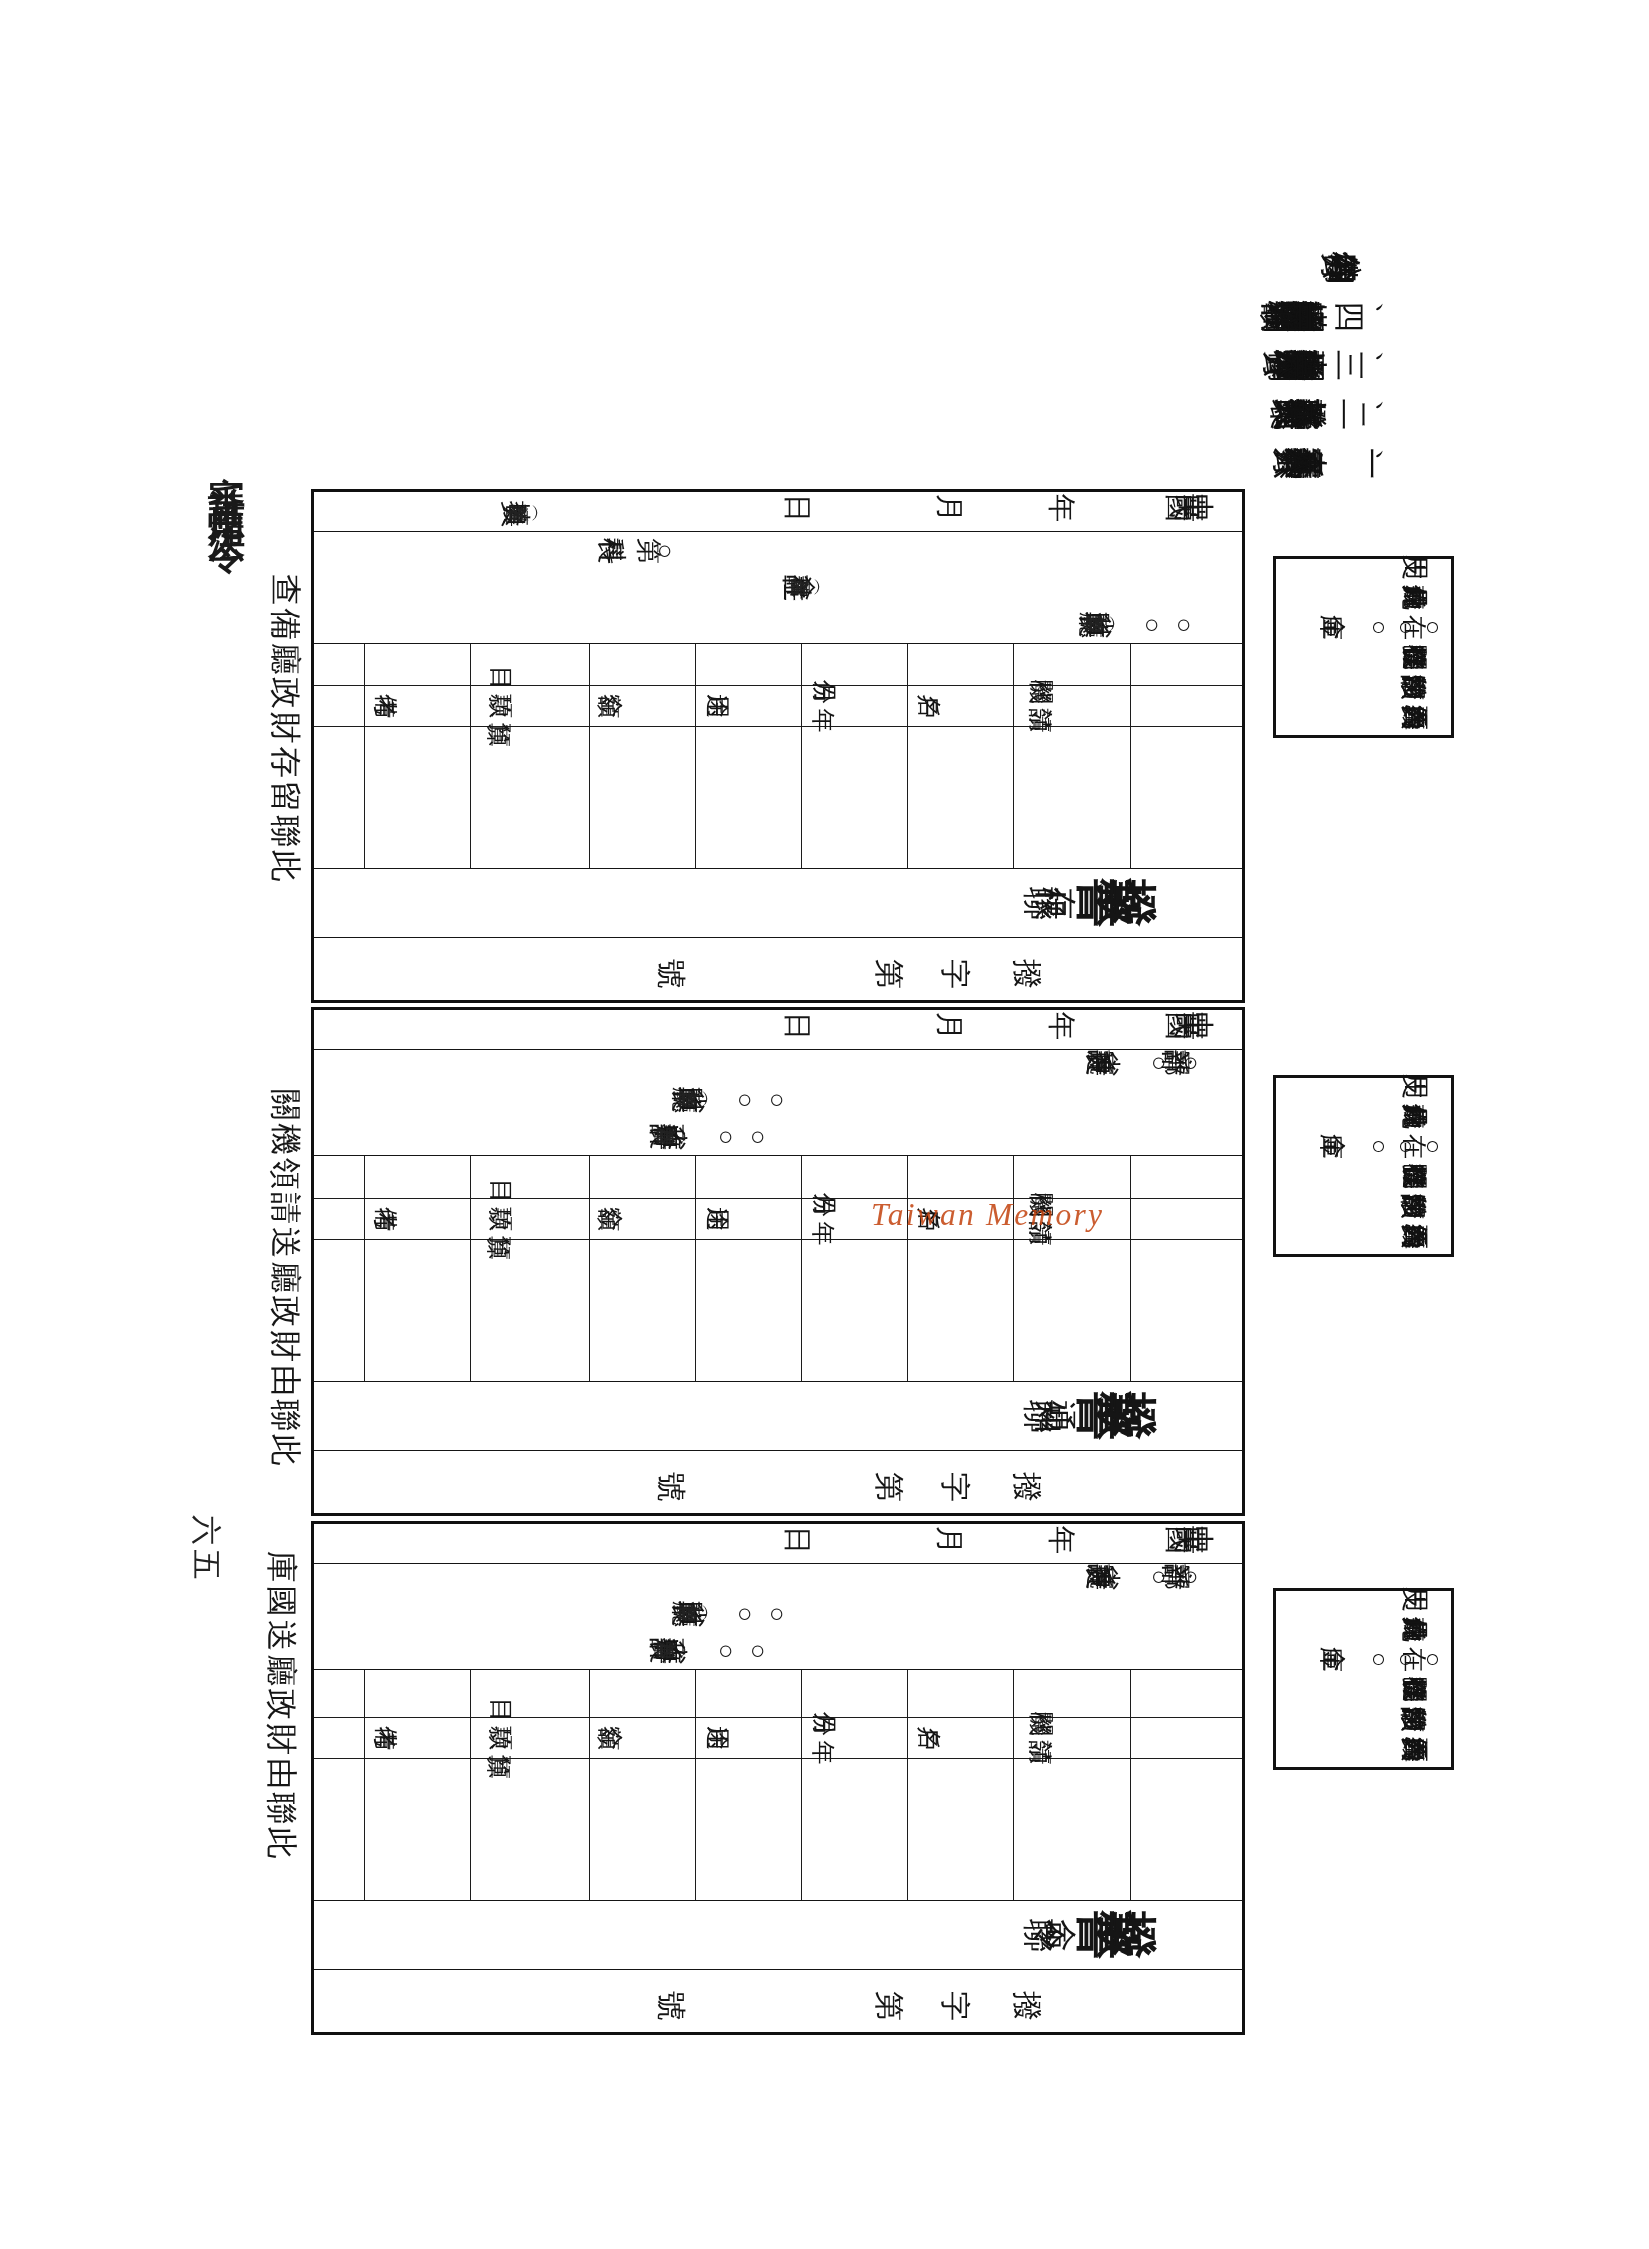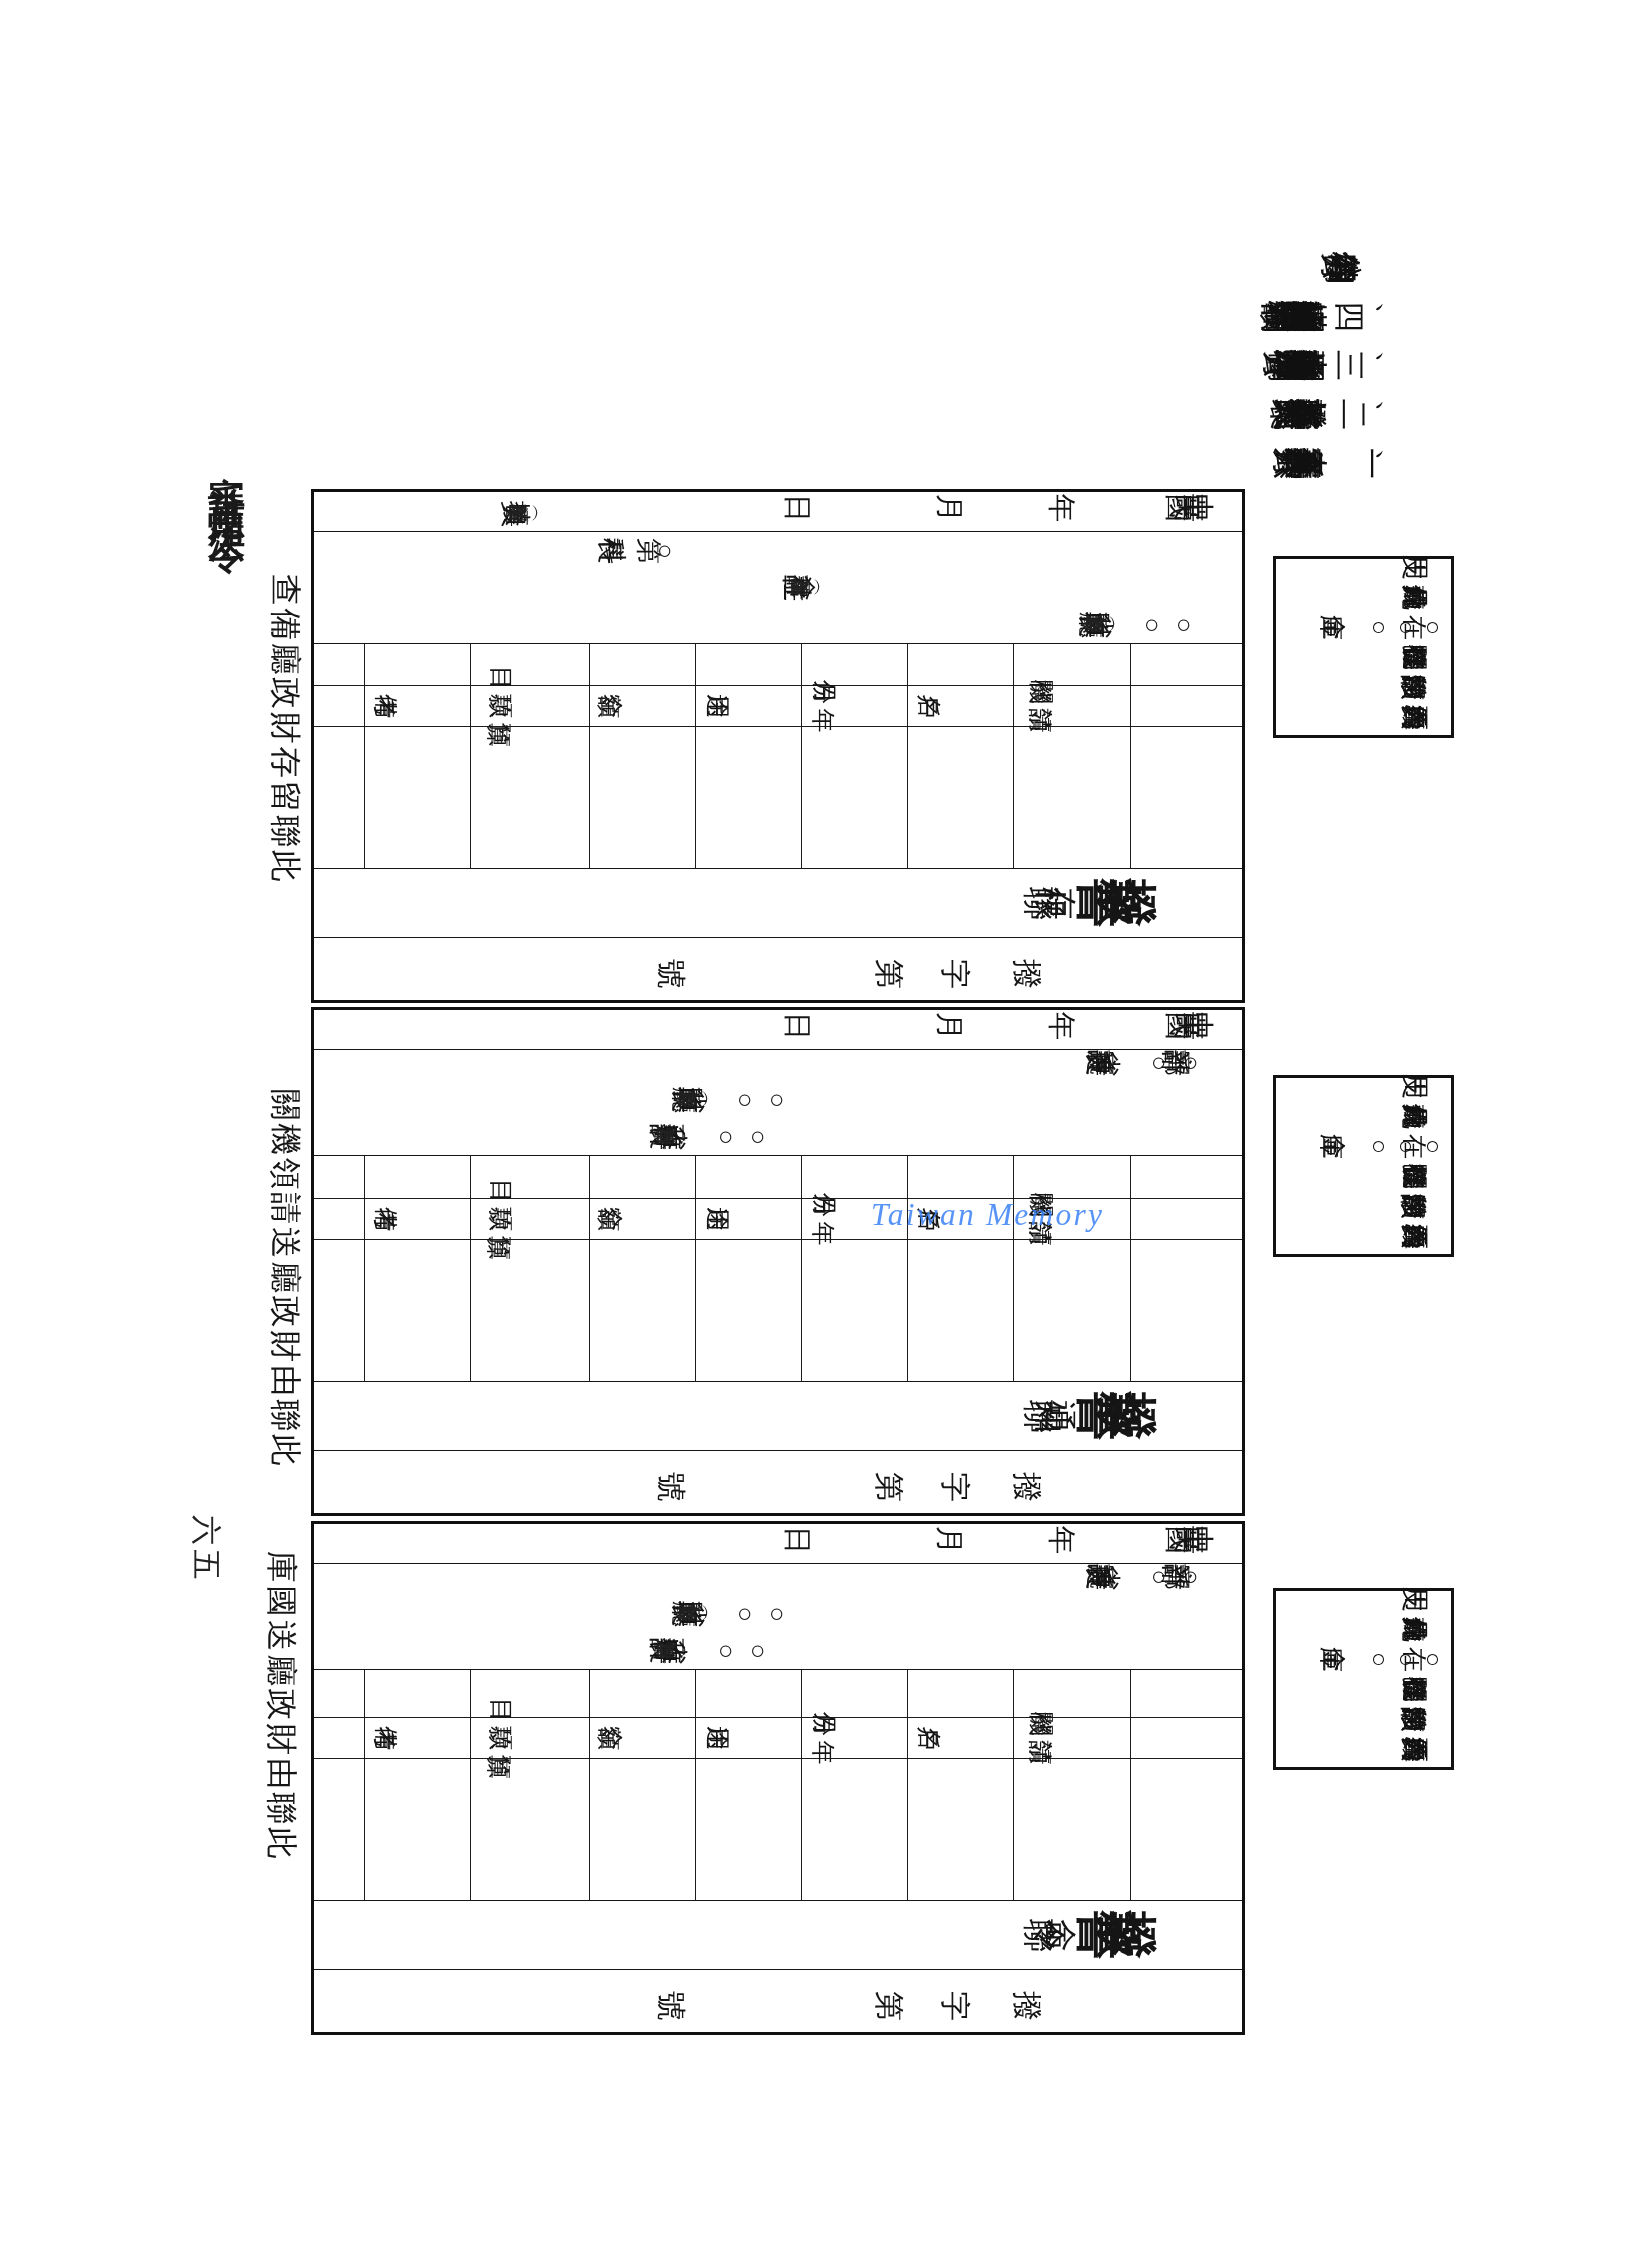--- a/index.html
+++ b/index.html
@@ -53,21 +53,21 @@
   .cap .orig{font-size:31.5px;letter-spacing:3px;white-space:nowrap;color:#161616;}
 
   
   .stamp{box-sizing:border-box;width:182px;height:181px;border:3px solid #121212;
          writing-mode:vertical-rl;font-size:25px;line-height:30px;padding:3.7px 3px;color:#121212;}
   .stamp span{display:block;}
 
   
   .wm-zh{position:absolute;left:594px;top:1078px;font-size:154px;font-style:italic;font-weight:bold;
          letter-spacing:10.5px;color:#8d8d8d;opacity:.82;white-space:nowrap;pointer-events:none;}
-  .wm-en{position:absolute;left:871px;top:1197px;font-size:31.5px;font-style:italic;color:#3b82f6;
+  .wm-en{position:absolute;left:871px;top:1197px;font-size:31.5px;font-style:italic;color:#c2410c;
          opacity:.85;letter-spacing:2.2px;pointer-events:none;font-family:"Liberation Serif",serif;}
   .archive-caption{position:absolute;left:631px;top:2169px;font-size:43px;font-weight:bold;
                    letter-spacing:6px;color:#9a9a9a;}
 </style>
 </head>
 <body>
 
 <div class="page">
 
   <div class="book-header">審計應用法令</div>

